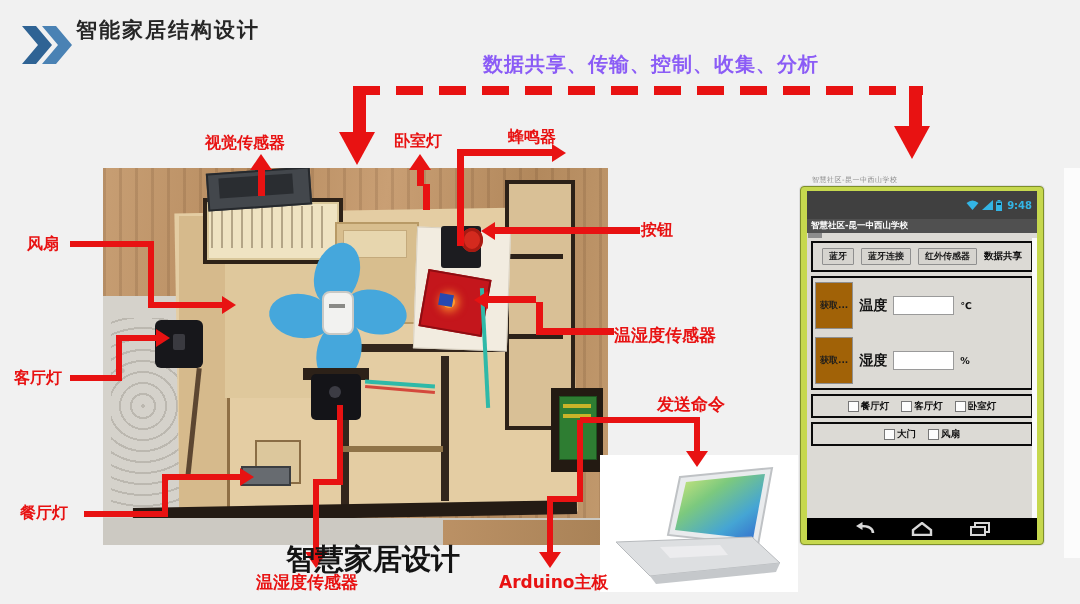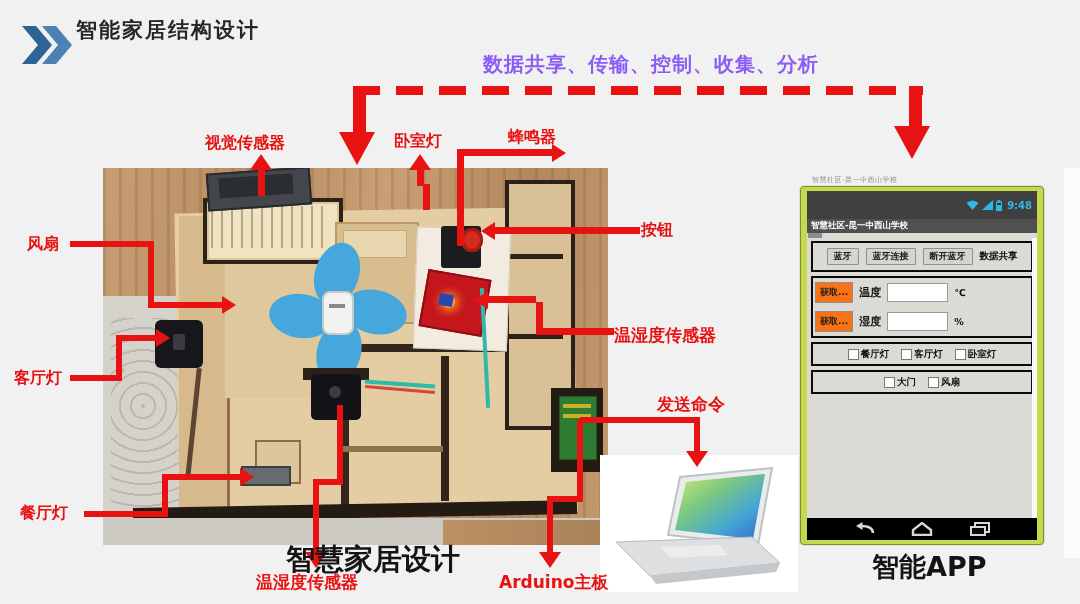--- a/index.html
+++ b/index.html
@@ -40,23 +40,23 @@
             display:flex;align-items:center;padding:0 4px;}
   .ttab{height:5px;width:14px;background:#8d8d8d;margin-left:1px;}
   .content{flex:1;background:#dcdad5;position:relative;padding:3px 4px 0 4px;}
   .scrollstrip{position:absolute;right:0;top:0;bottom:0;width:5px;background:#fbfbfb;}
   .pbox{border:2px solid #0a0a0a;margin-bottom:4px;background:#dcdad5;}
   .btnrow{display:flex;align-items:center;justify-content:center;gap:7px;height:27px;}
   .pbtn{background:#d6d4cf;border:1px solid #8f8f8f;border-radius:1px;font-size:9px;font-weight:700;
         color:#1c1c1c;padding:2px 6px;line-height:1.2;font-family:inherit;}
   .pbtn-plain{font-size:9.5px;font-weight:700;color:#0c0c0c;}
   .srow{display:flex;align-items:center;gap:6px;padding:4px 2px;}
-  .sbtn{background:#f97316;border:1px solid #8f8f8f;font-size:9px;font-weight:700;color:#1c1c1c;
-        padding:3px 4px;font-family:inherit;}
-  .slab{font-size:11px;font-weight:700;color:#111;}
+  .sbtn{background:#a16207;border:1px solid #8f8f8f;font-size:9px;font-weight:700;color:#1c1c1c;
+        padding:16px 4px;font-family:inherit;}
+  .slab{font-size:14px;font-weight:700;color:#111;}
   .sinput{width:55px;height:15px;background:#fff;border:1px solid #9a9a9a;}
   .sunit{font-size:9.5px;font-weight:700;color:#111;}
   .cbrow{display:flex;align-items:center;justify-content:center;gap:12px;height:20px;}
   .cbwrap{display:flex;align-items:center;gap:2px;}
   .cb{width:9px;height:9px;background:#fdfdfd;border:1px solid #777;display:inline-block;}
   .cblab{font-size:9.5px;font-weight:700;color:#111;}
   .navbar{height:22px;background:#000;display:flex;align-items:center;justify-content:space-around;padding:0 28px;}
   .ghost{position:absolute;left:812px;top:175px;font-size:7px;color:rgba(70,70,70,.6);
          letter-spacing:.5px;z-index:14;filter:blur(.4px);}
 </style>
@@ -217,21 +217,20 @@
   <div class="seg" style="left:547px;top:496px;width:6px;height:58px"></div>
   <div class="tri td" style="left:539px;top:552px"></div>
   <div class="lbl lbl-lg" style="left:499px;top:571px">Arduino主板</div>
 
   <div class="lbl lbl-lg" style="left:657px;top:393px">发送命令</div>
   <div class="seg" style="left:580px;top:417px;width:120px;height:6px"></div>
   <div class="seg" style="left:694px;top:417px;width:6px;height:36px"></div>
   <div class="tri td" style="left:686px;top:451px"></div>
 
   <div class="caption" style="left:286px;top:540px;font-size:29px">智慧家居设计</div>
-  <div class="caption" style="left:872px;top:549px;font-size:27px">智能APP</div>
 
   <div class="laptop-box">
     <svg width="198" height="137" viewBox="0 0 198 137">
       <defs>
         <linearGradient id="scr" x1="0" y1="0" x2="1" y2="1">
           <stop offset="0" stop-color="#d8ea7c"></stop>
           <stop offset="0.35" stop-color="#7cc97e"></stop>
           <stop offset="0.7" stop-color="#45a5d4"></stop>
           <stop offset="1" stop-color="#3268cc"></stop>
         </linearGradient>
@@ -273,21 +272,21 @@
           <div class="ttab"></div>
         </div>
 
       <div class="content">
         <div class="scrollstrip"></div>
 
         <div class="pbox">
           <div class="btnrow">
             <button class="pbtn">蓝牙</button>
             <button class="pbtn">蓝牙连接</button>
-            <button class="pbtn">断开蓝牙</button>
+            <button class="pbtn">红外传感器</button>
             <span class="pbtn-plain">数据共享</span>
           </div>
         </div>
 
         <div class="pbox">
           <div class="srow">
             <button class="sbtn">获取...</button>
             <span class="slab">温度</span>
             <input class="sinput" value="" style="">
             <span class="sunit">℃</span>

